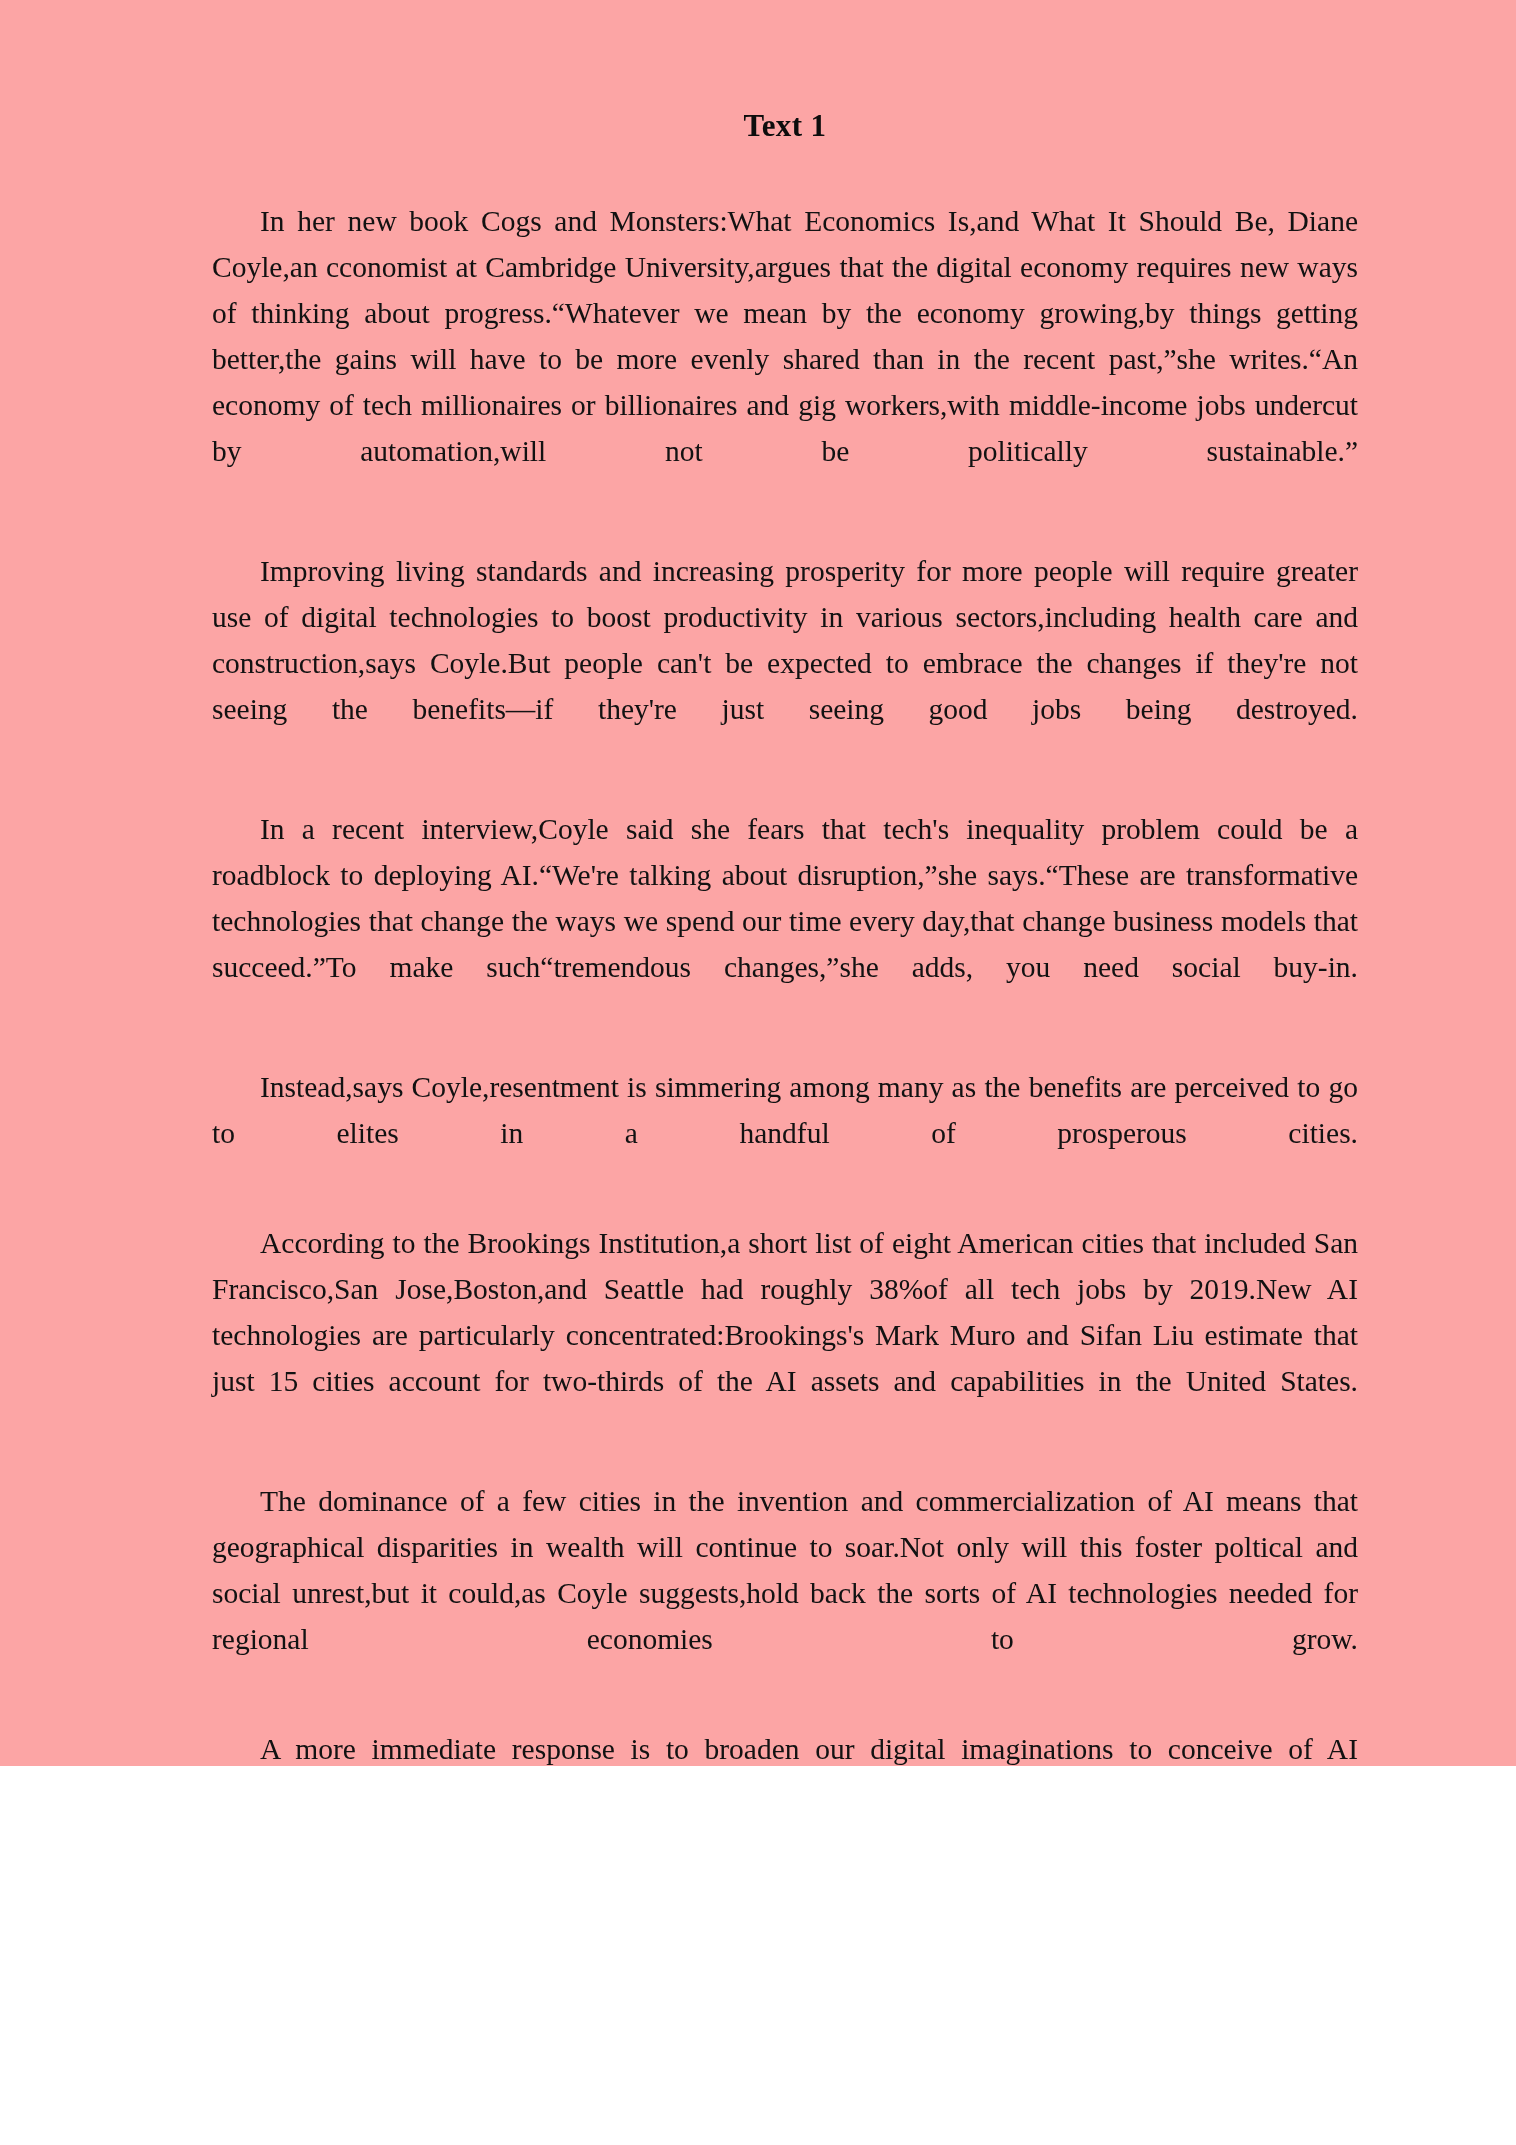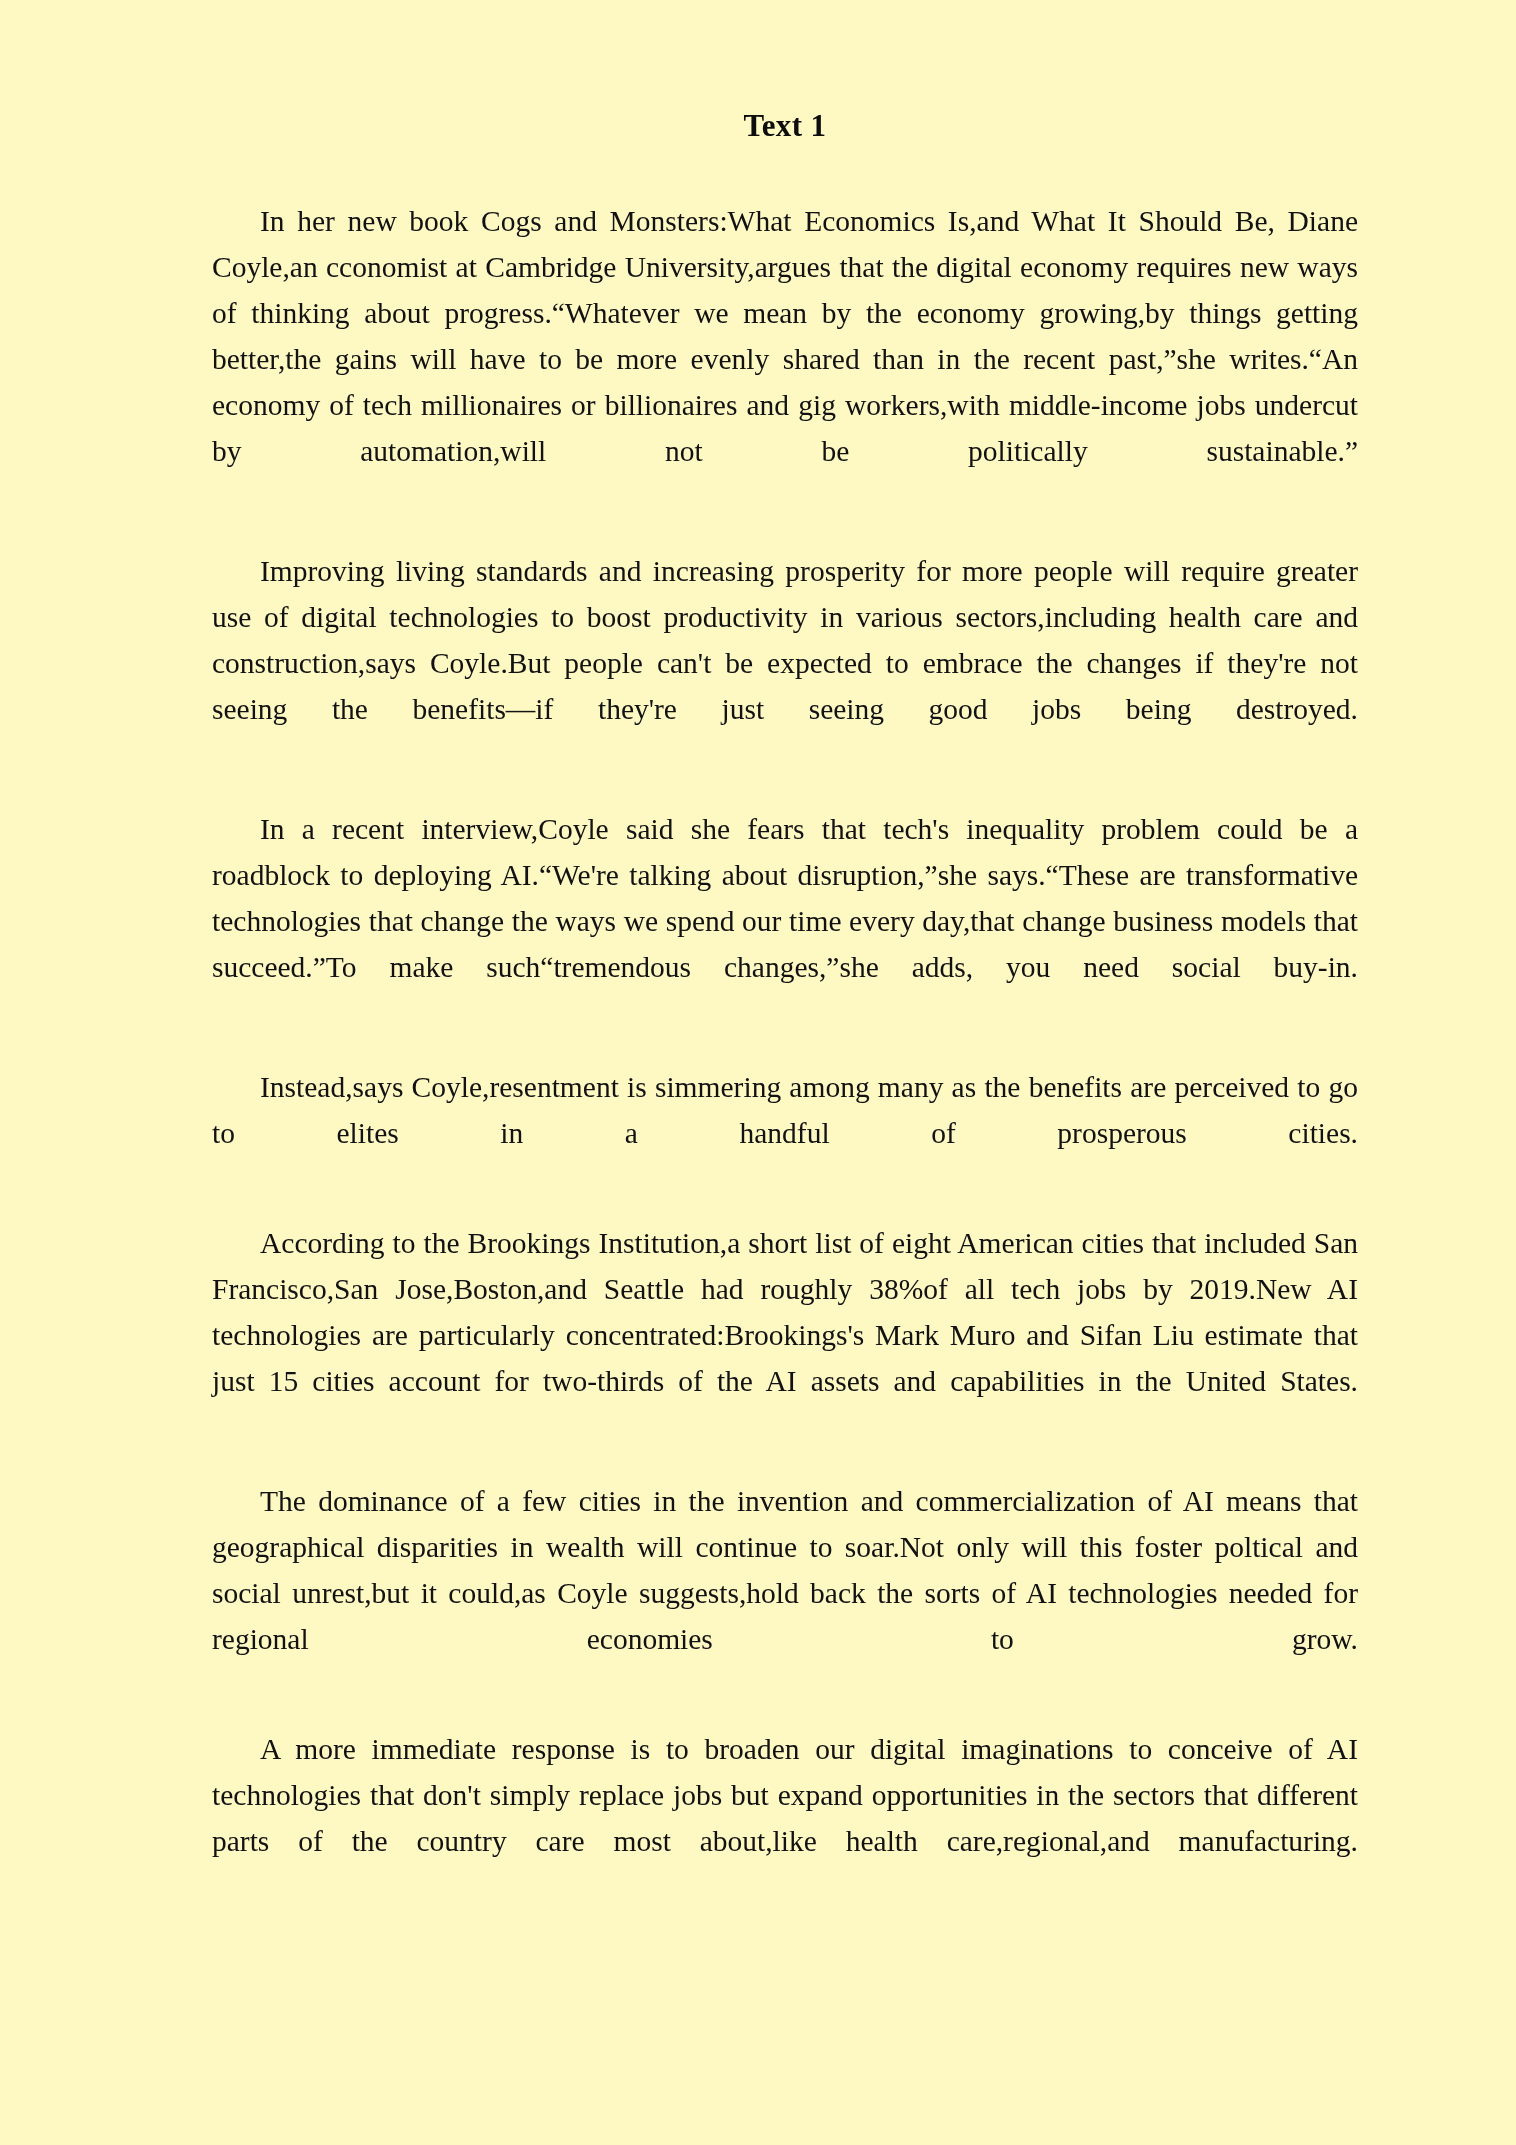--- a/index.html
+++ b/index.html
@@ -10,23 +10,23 @@
   body {
     width: 1516px;
     height: 2145px;
     font-family: "Liberation Serif", "DejaVu Serif", serif;
     color: #111111;
     -webkit-font-smoothing: antialiased;
   }
   .page {
     position: relative;
     width: 1516px;
-    height: 2145px;
+    height: 1766px;
     box-sizing: border-box;
-    background: #fef9c3;
+    background: #fca5a5;
     overflow: hidden;
   }
   .content {
     position: absolute;
     left: 212px;
     top: 0;
     width: 1146px;
   }
   .doc-title {
     text-align: center;

